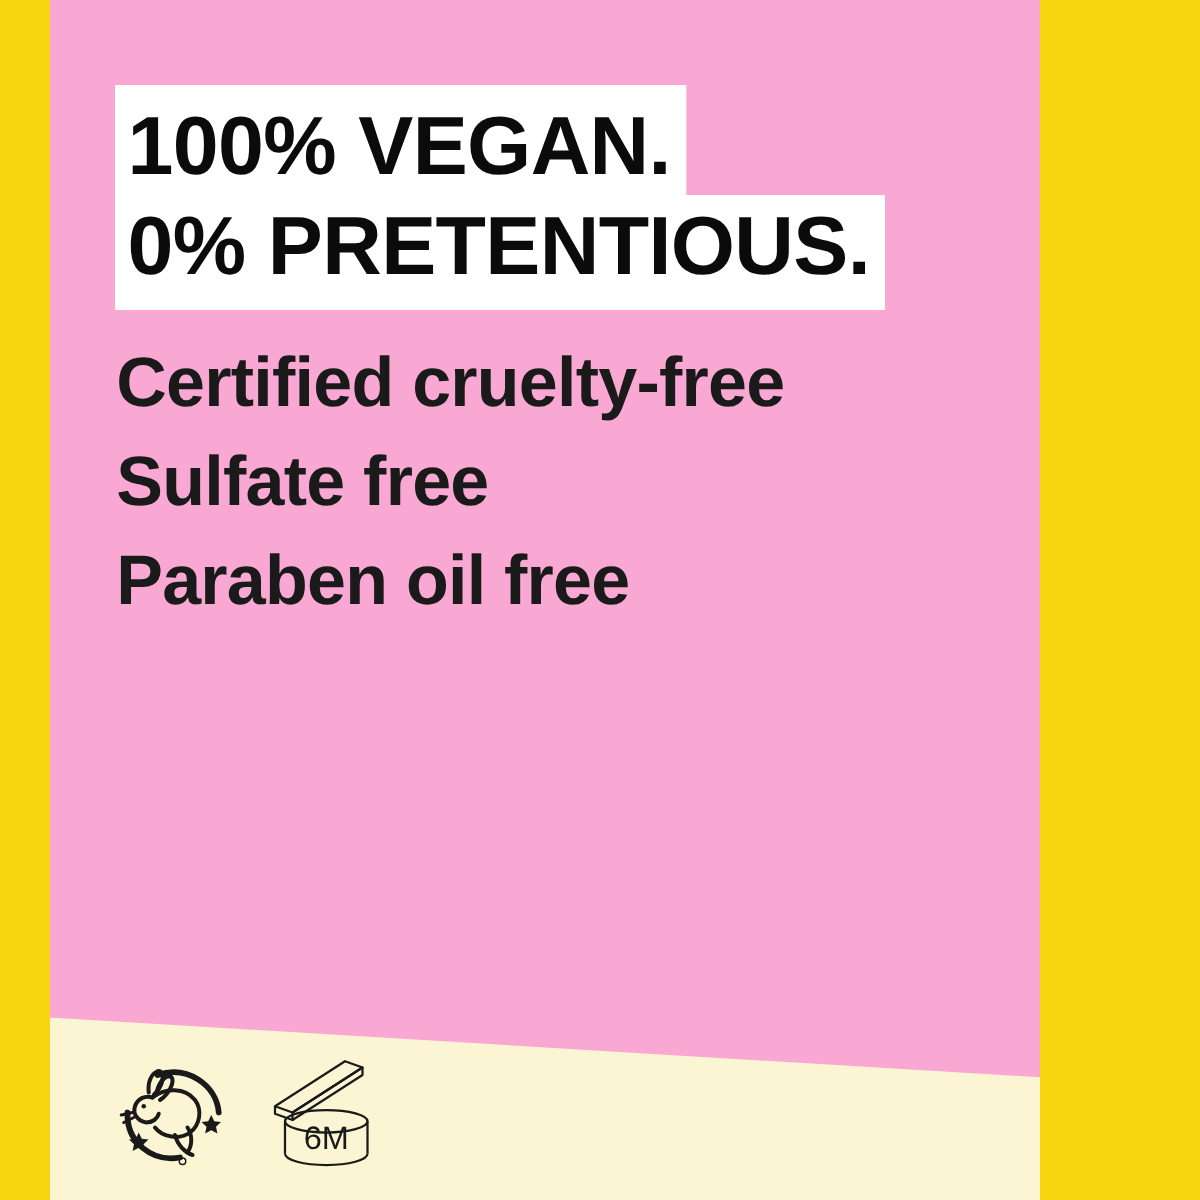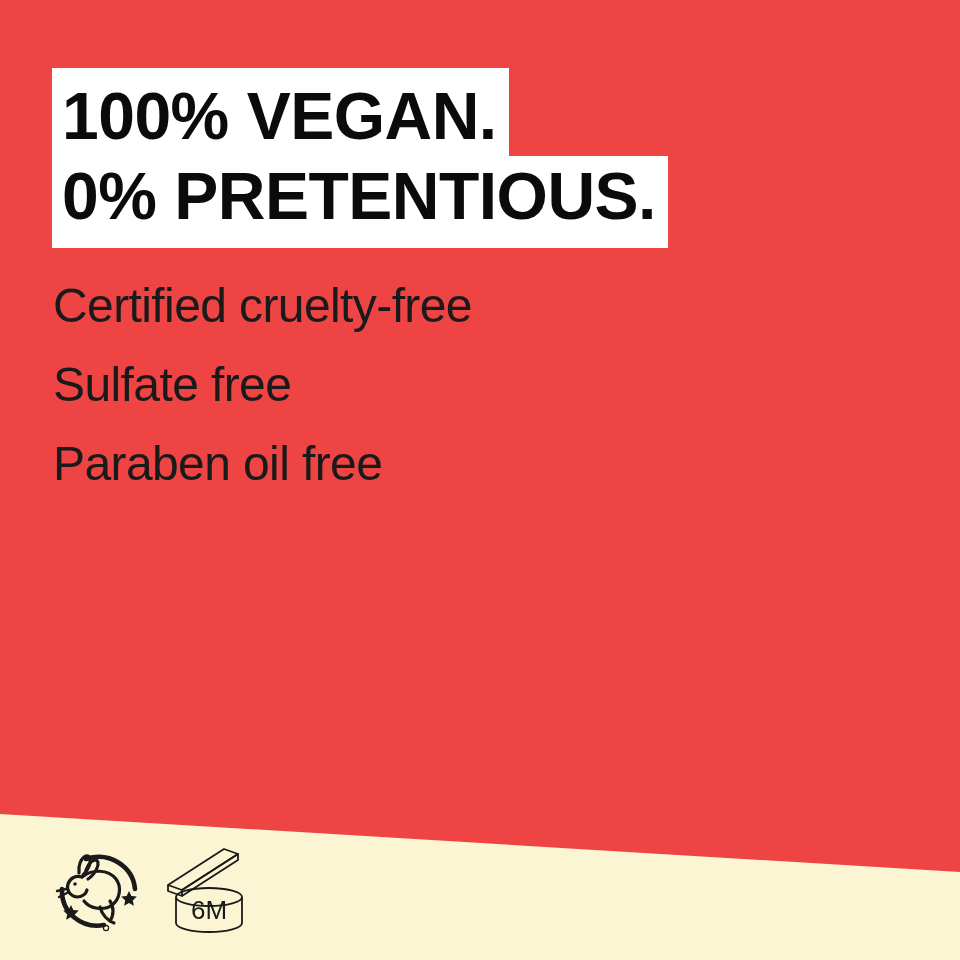--- a/index.html
+++ b/index.html
@@ -9,24 +9,25 @@
   body {
     width: 960px;
     height: 960px;
     background: #F9D510;
     font-family: "Liberation Sans", sans-serif;
     overflow: hidden;
   }
 
   #poster {
     position: relative;
-    width: 960px;
+    width: 792px;
     height: 960px;
-    background: #ef4444;
+    background: #f9a8d4;
     overflow: hidden;
+    margin-left: 40px;
   }
 
   
   .cream-band {
     position: absolute;
     left: 0;
     top: 0;
     width: 960px;
     height: 960px;
     background: #FCF5D3;
@@ -66,36 +67,36 @@
   .claims {
     position: absolute;
     left: 53px;
     top: 266px;
     list-style: none;
     margin: 0;
     padding: 0;
   }
   .claim-item {
     font-family: "Liberation Sans", sans-serif;
-    font-weight: normal;
-    font-size: 48px;
+    font-weight: bold;
+    font-size: 56px;
     line-height: 79px;
     color: #1A1A1A;
     letter-spacing: -0.6px;
     white-space: nowrap;
   }
 
   
   .icon-row {
     position: absolute;
     left: 52px;
     top: 845px;
     display: flex;
-    align-items: flex-start;
-    gap: 20px;
+    align-items: center;
+    gap: 32px;
   }
   .cert-icon {
     display: block;
   }
   .pao-label {
     font-family: "Liberation Sans", sans-serif;
     font-size: 26px;
     fill: #1A1A1A;
   }
 </style>

